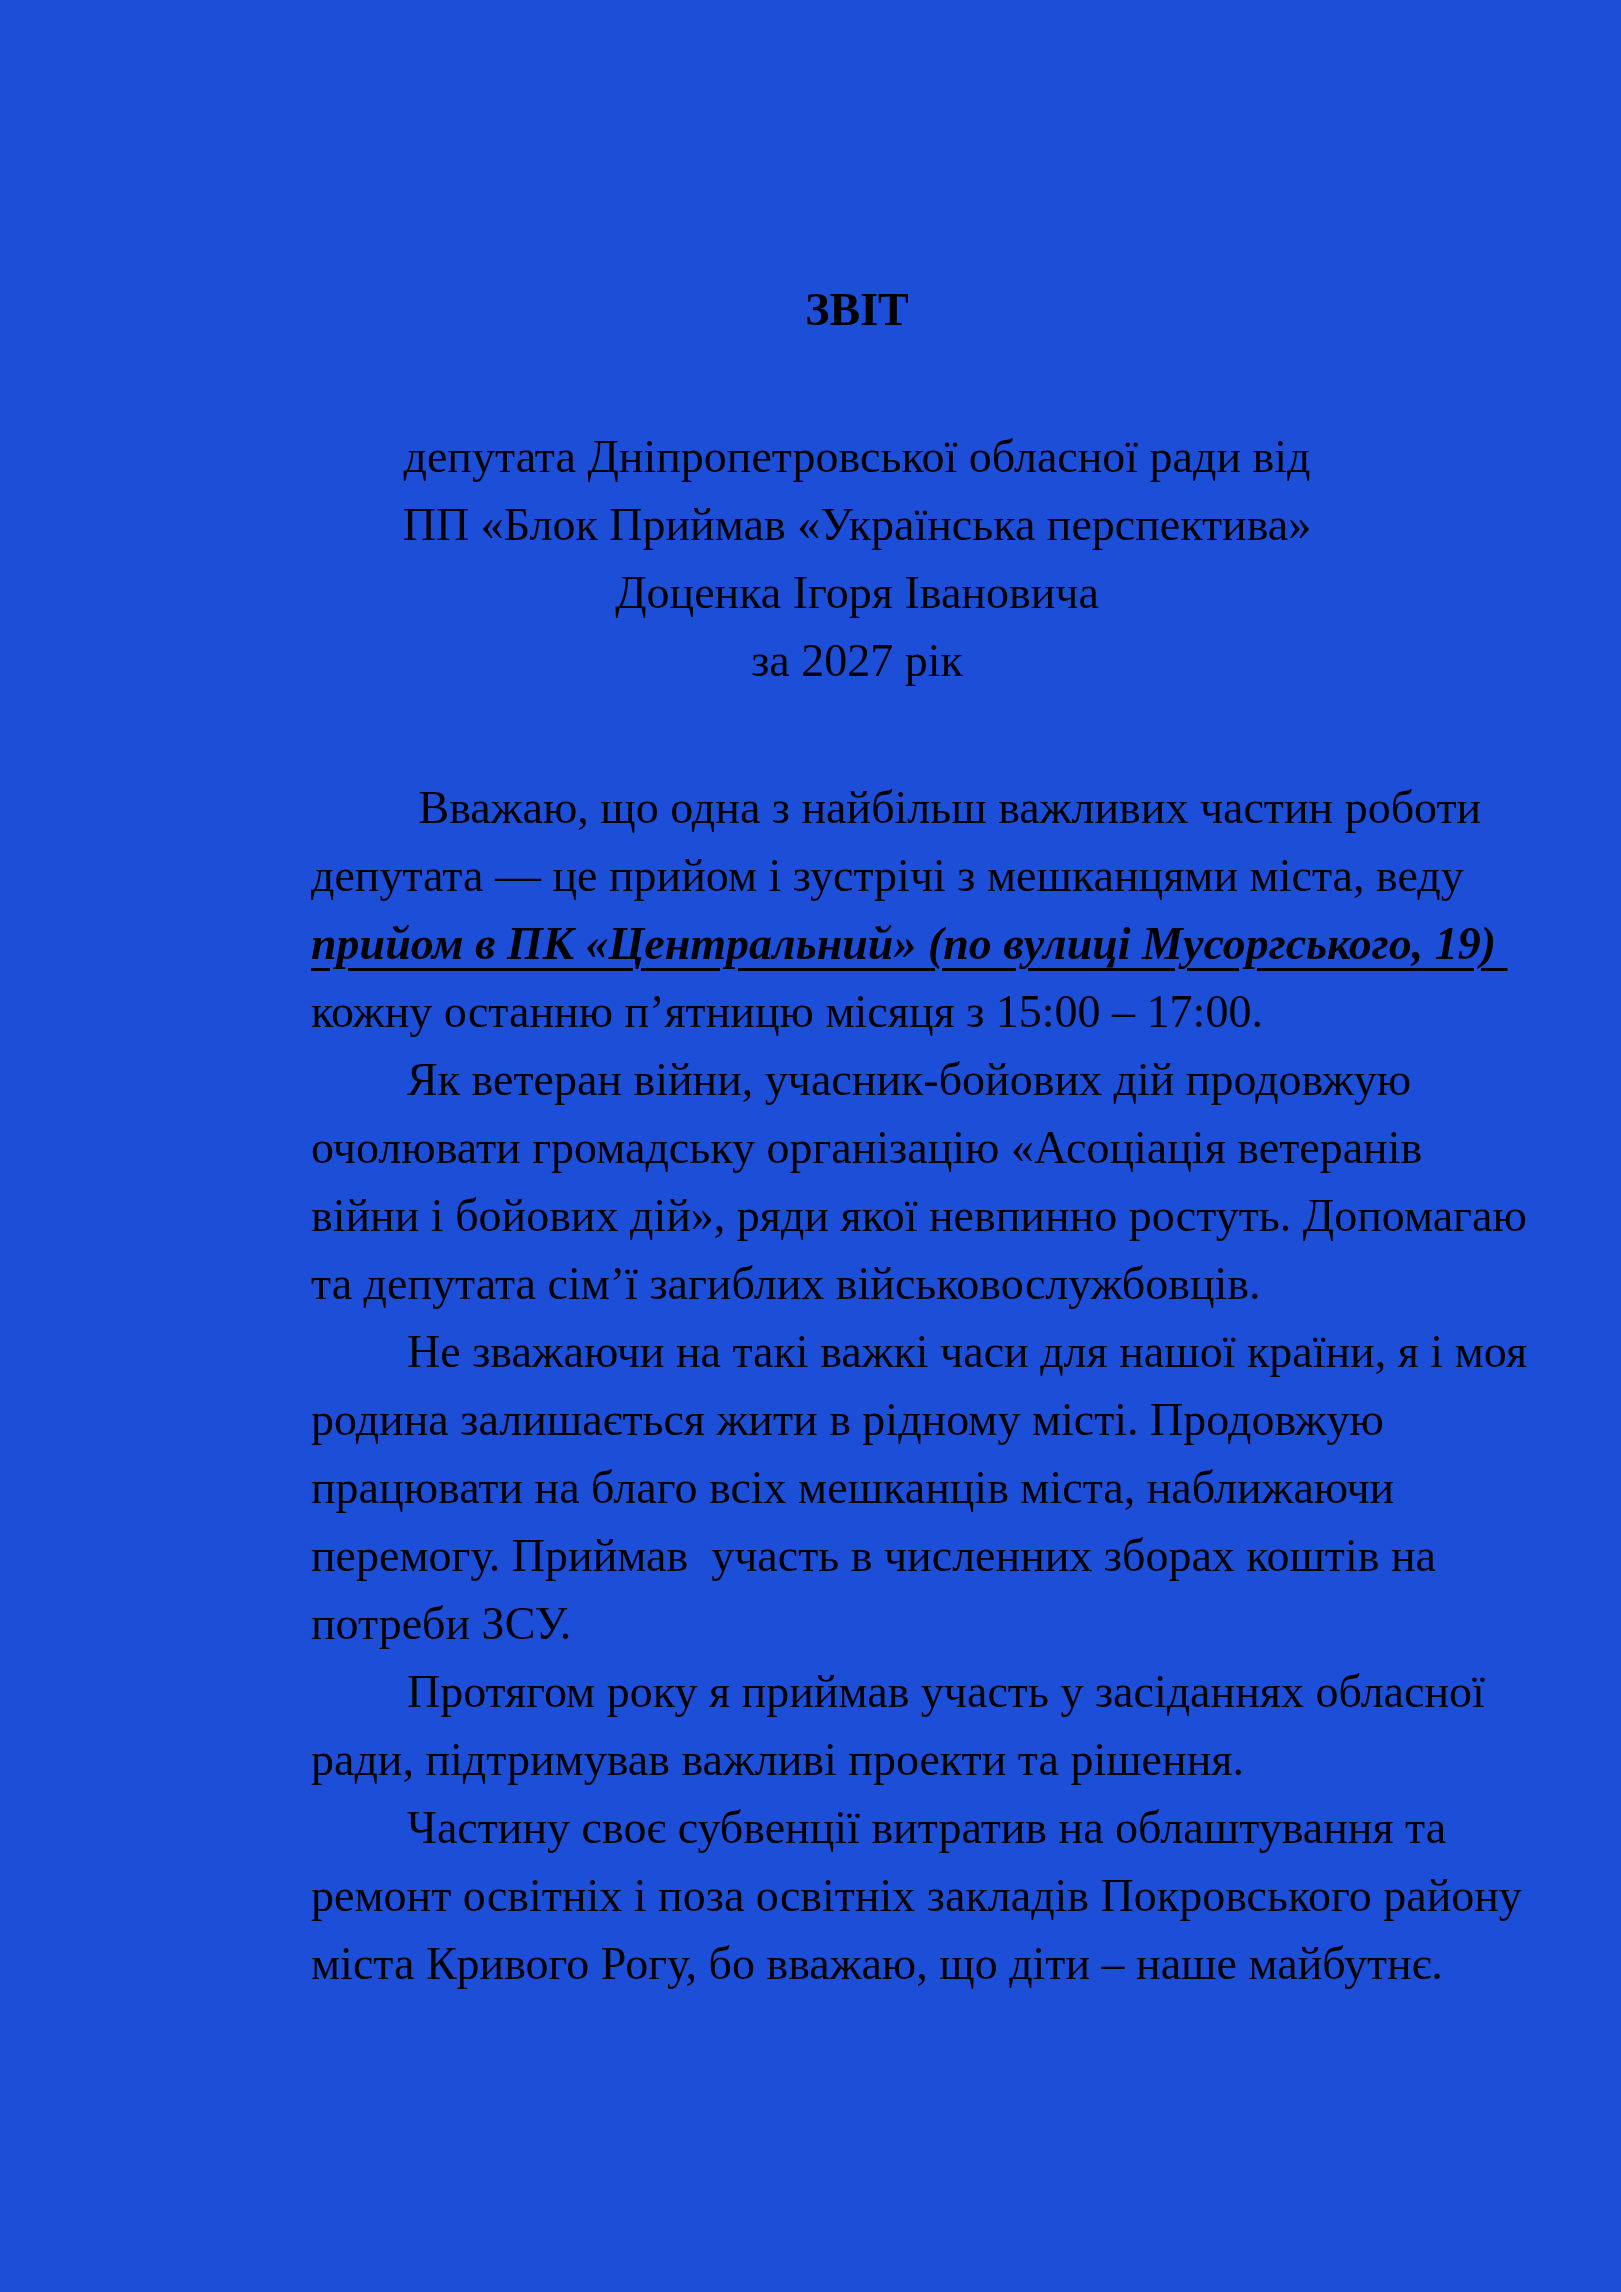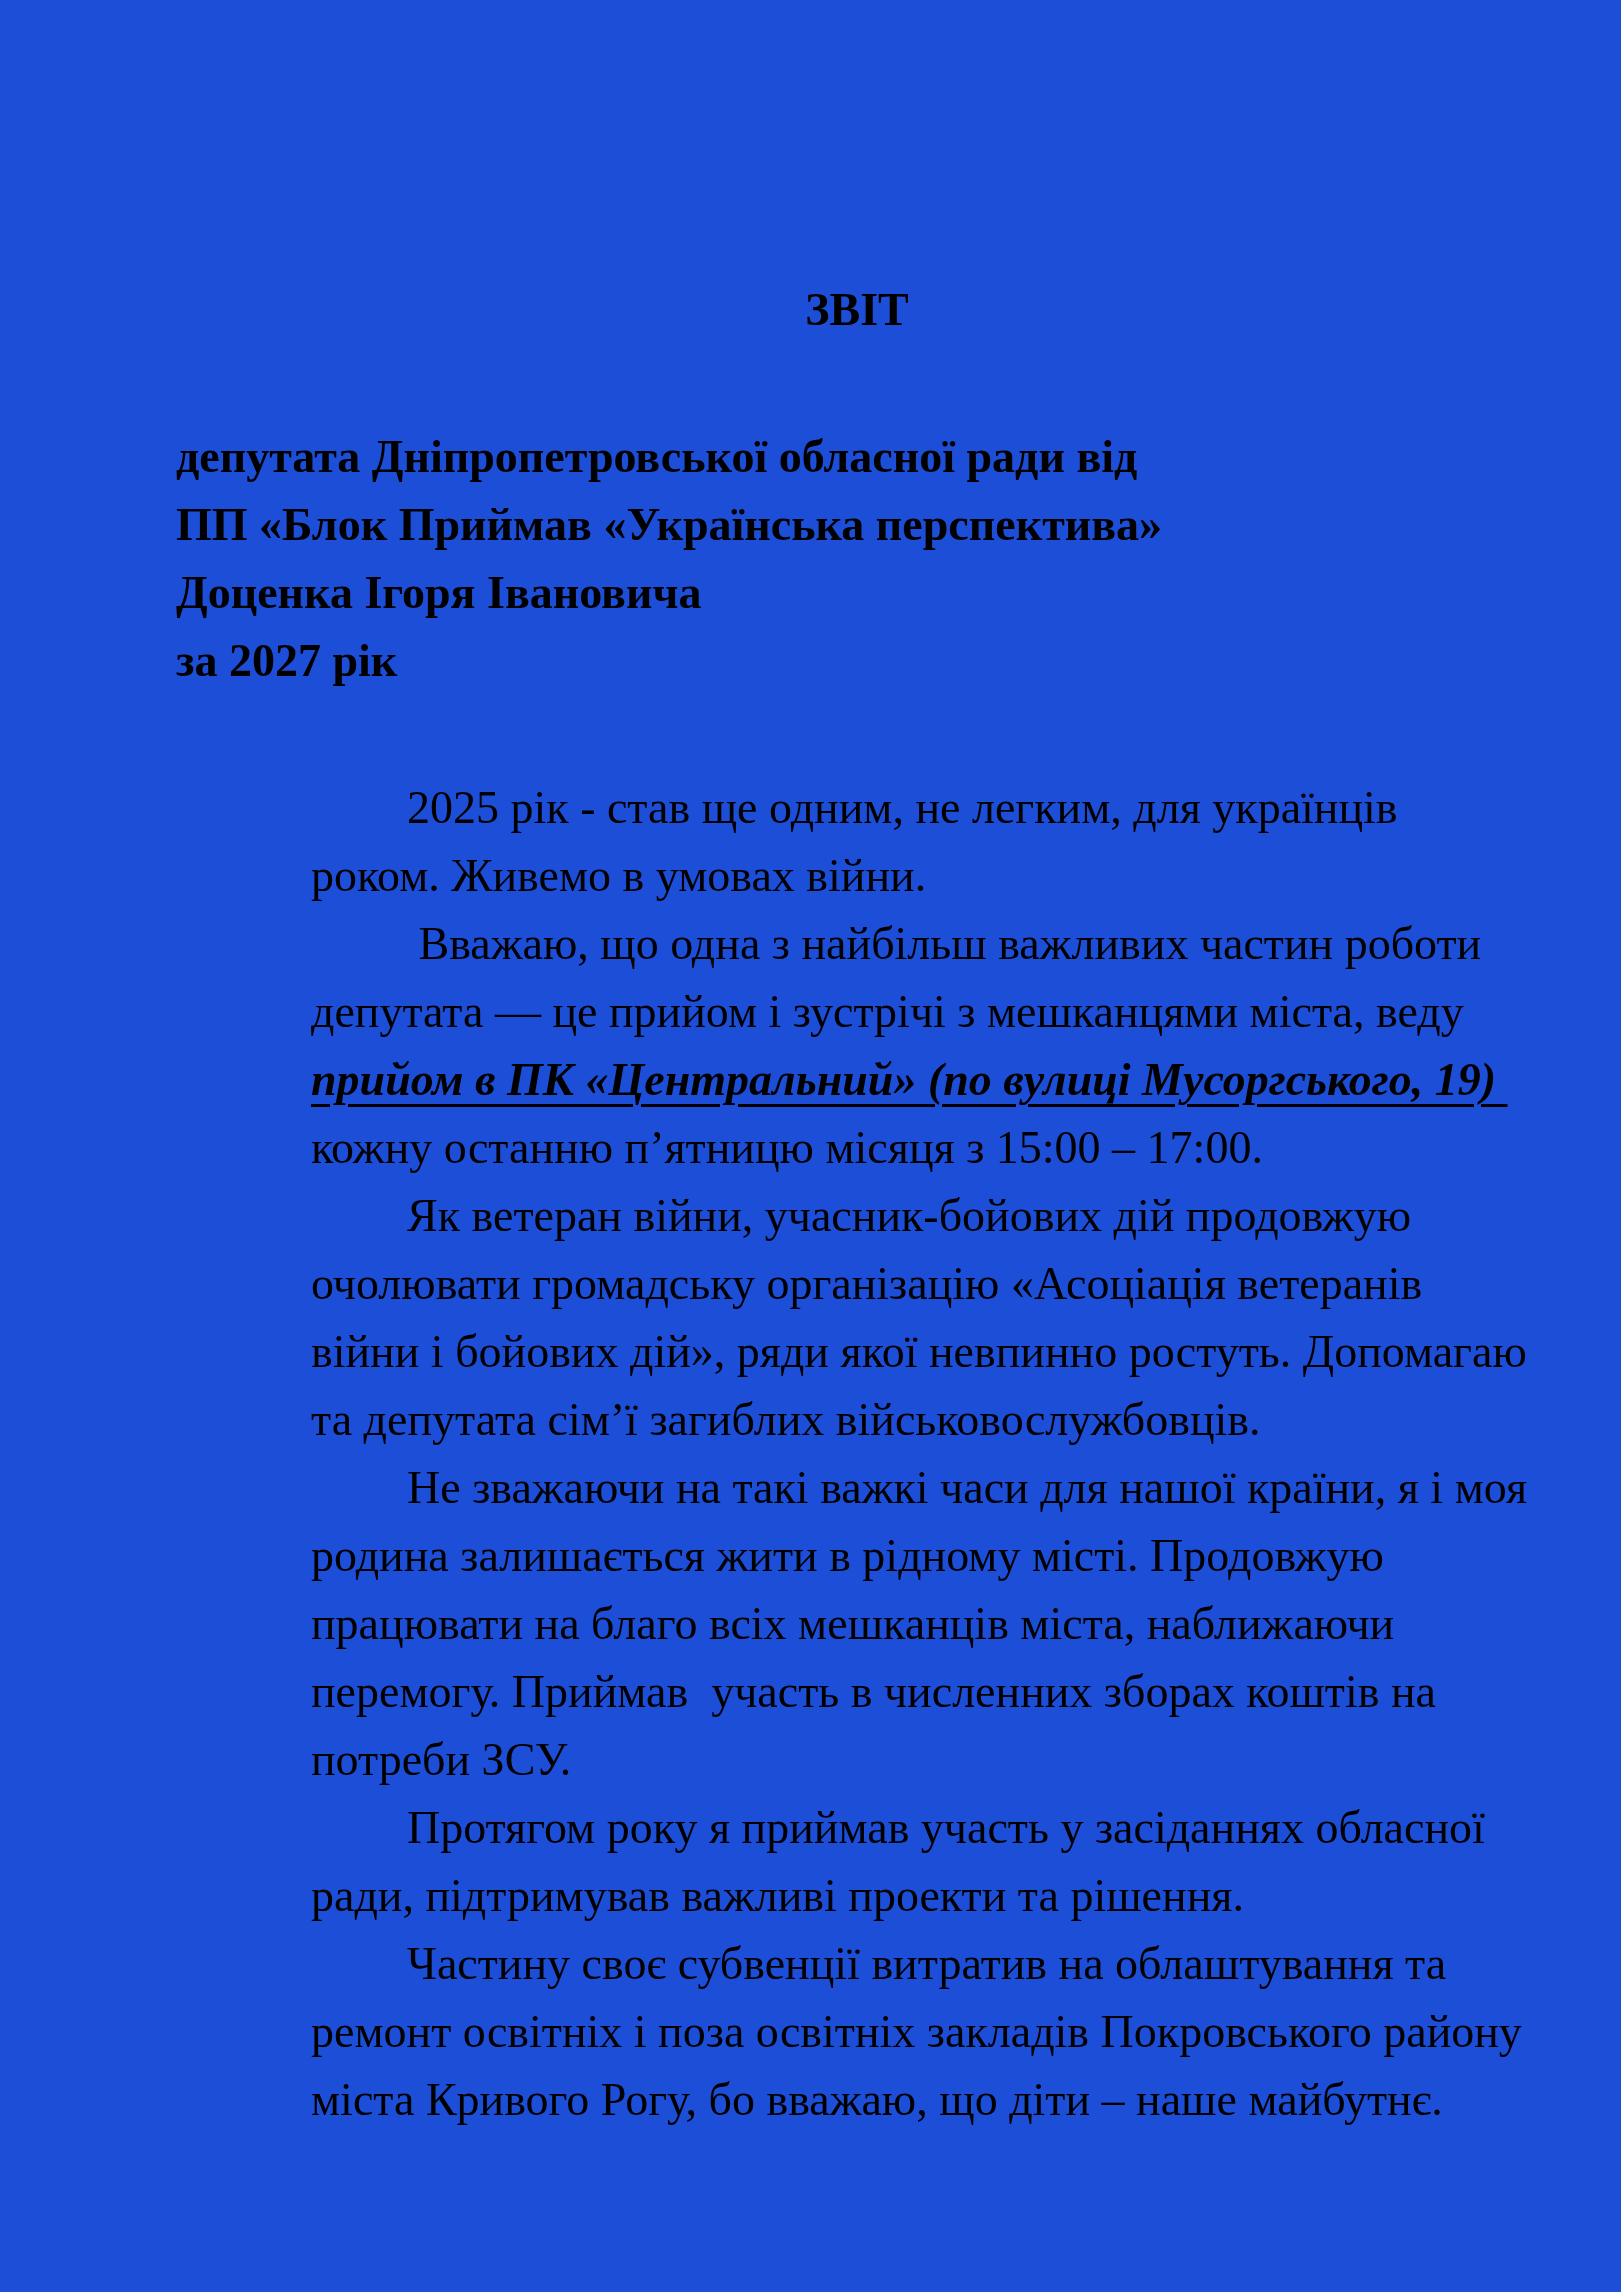--- a/index.html
+++ b/index.html
@@ -26,22 +26,22 @@
     width: 1362px;
     text-align: center;
     font-weight: bold;
     white-space: pre-wrap;
   }
   .doc-subtitle {
     position: absolute;
     top: 423px;
     left: 176px;
     width: 1362px;
-    text-align: left;
-    font-weight: bold;
+    text-align: center;
+    font-weight: normal;
   }
   .subtitle-line {
     line-height: 68px;
     white-space: pre-wrap;
   }
   .doc-body {
     position: absolute;
     top: 774px;
     left: 311px;
     width: 1222px;
@@ -69,21 +69,20 @@
 
   <div class="doc-subtitle">
     <div class="subtitle-line">депутата Дніпропетровської обласної ради від</div>
     <div class="subtitle-line">ПП «Блок Приймав «Українська перспектива»</div>
     <div class="subtitle-line">Доценка Ігоря Івановича</div>
     <div class="subtitle-line">за 2027 рік</div>
   </div>
 
   <div class="doc-body">
 
-    <p class="para"><span>2025 рік - став ще одним, не легким, для українців роком. Живемо в умовах війни.</span></p>
 
     <p class="para"><span> Вважаю, що одна з найбільш важливих частин роботи депутата — це прийом і зустрічі з мешканцями міста, веду </span><span class="emph">прийом в ПК «Центральний» (по вулиці Мусоргського, 19) </span><span> кожну останню п’ятницю місяця з 15:00 – 17:00.</span></p>
 
     <p class="para"><span>Як ветеран війни, учасник-бойових дій продовжую очолювати громадську організацію «Асоціація ветеранів війни і бойових дій», ряди якої невпинно ростуть. Допомагаю та депутата сім’ї загиблих військовослужбовців.</span></p>
 
     <p class="para"><span>Не зважаючи на такі важкі часи для нашої країни, я і моя родина залишається жити в рідному місті. Продовжую працювати на благо всіх мешканців міста, наближаючи перемогу. Приймав  участь в численних зборах коштів на  потреби ЗСУ.</span></p>
 
     <p class="para"><span>Протягом року я приймав участь у засіданнях обласної ради, підтримував важливі проекти та рішення.</span></p>
 
     <p class="para"><span>Частину своє субвенції витратив на облаштування та ремонт освітніх і поза освітніх закладів Покровського району міста Кривого Рогу, бо вважаю, що діти – наше майбутнє.</span></p>

